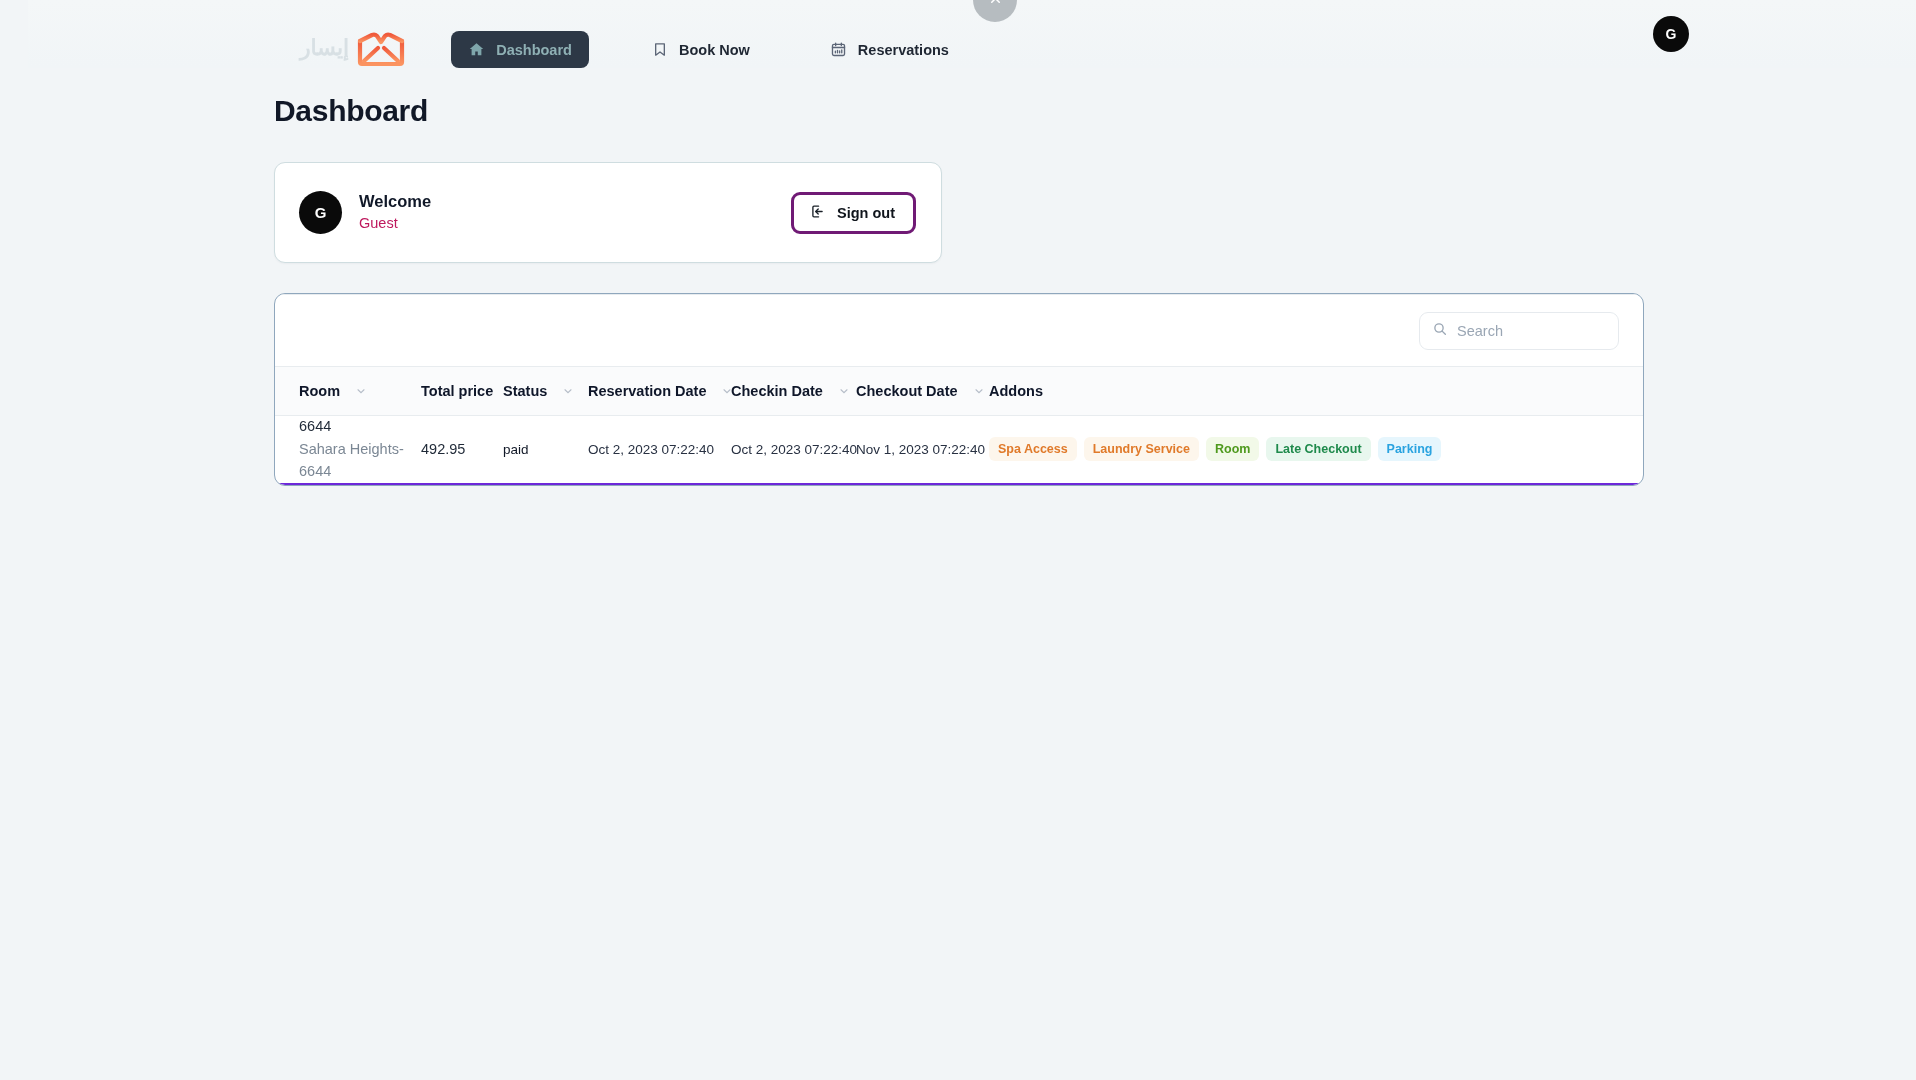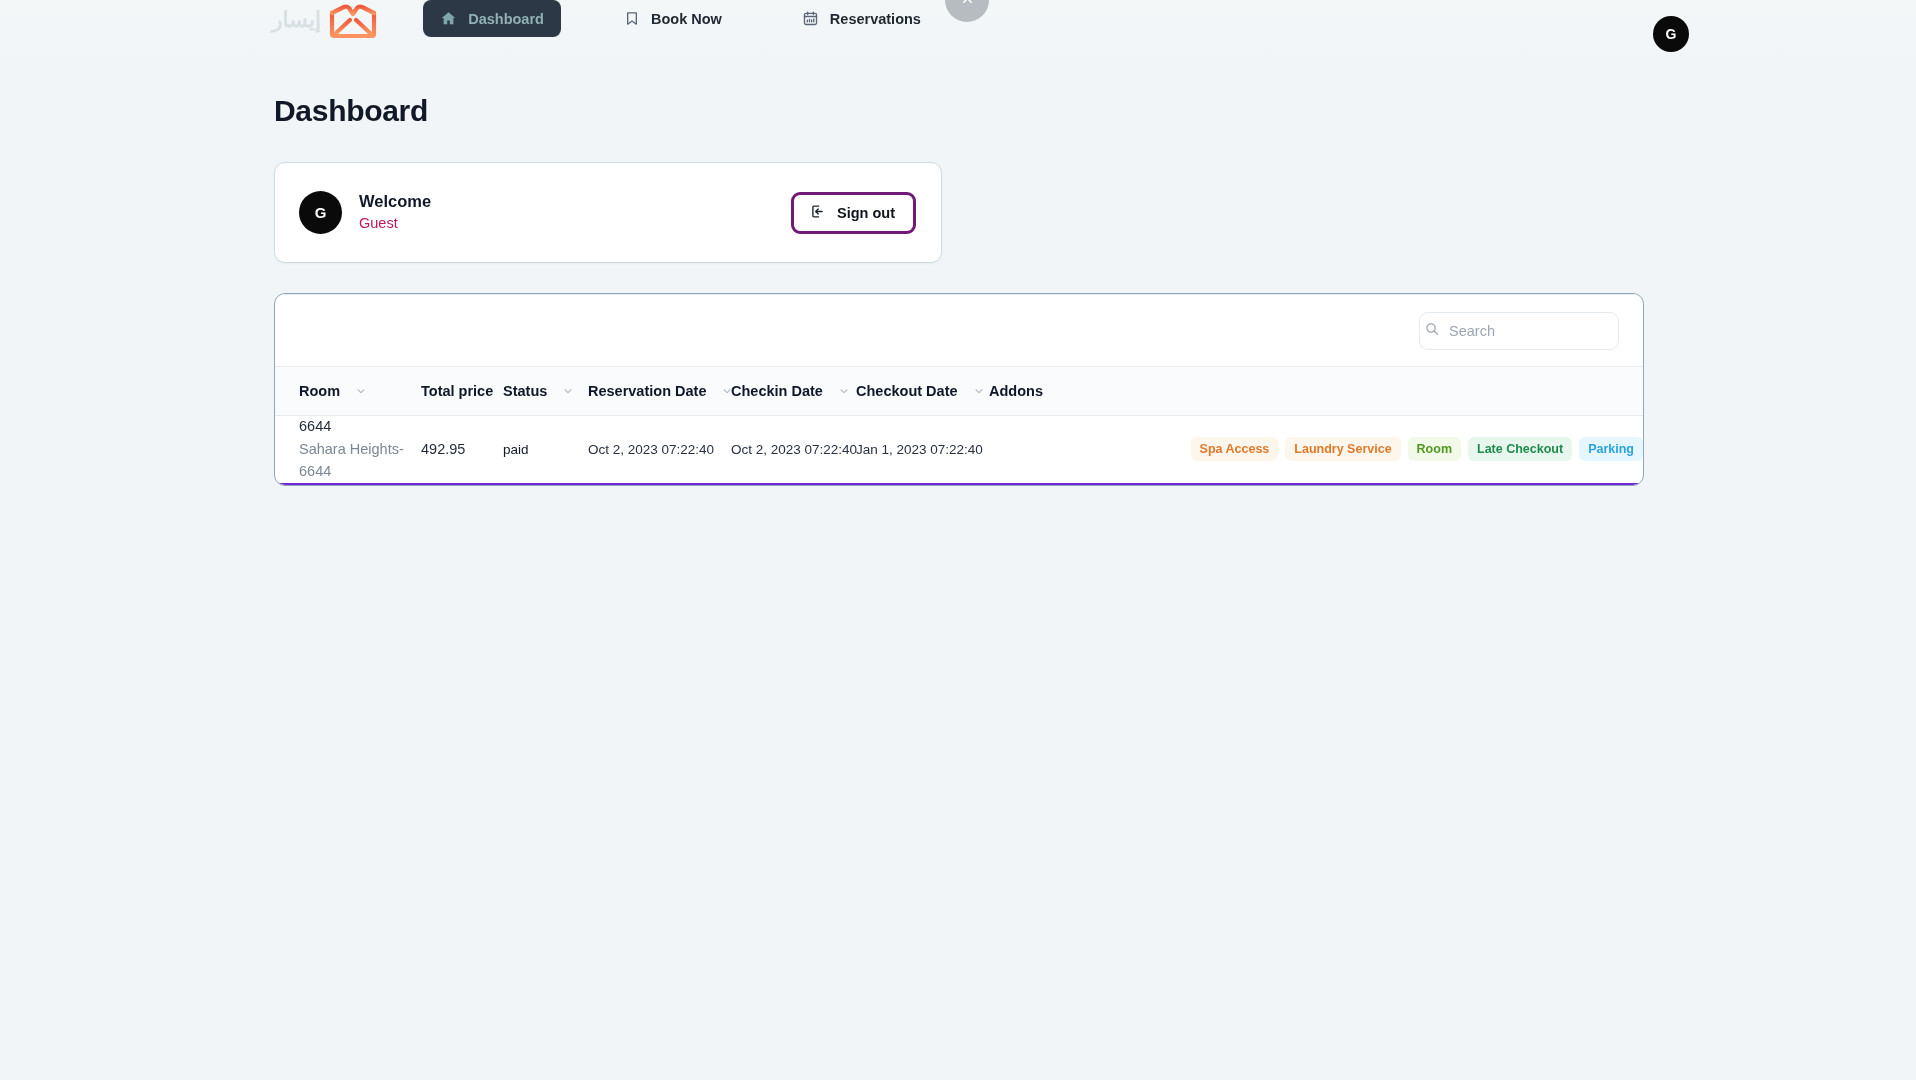--- a/index.html
+++ b/index.html
@@ -15,23 +15,24 @@
     background: #f2f5f7;
     color: #1a202c;
     -webkit-font-smoothing: antialiased;
   }
 
   
   .topbar {
     position: relative;
     height: 68px;
     display: flex;
-    align-items: flex-start;
+    align-items: flex-end;
     padding: 0 0 0 272px;
     background: linear-gradient(180deg, #f4f7f8 0%, #f1f5f7 100%);
+    margin-left: 28px;
   }
 
   .logo {
     display: flex;
     align-items: center;
     gap: 6px;
     margin-right: 44px;
     user-select: none;
   }
   .logo-text {
@@ -198,21 +199,21 @@
     padding: 0 24px;
   }
   .search-box {
     width: 200px;
     height: 38px;
     border: 1px solid #e6eaee;
     border-radius: 9px;
     display: flex;
     align-items: center;
     gap: 9px;
-    padding: 0 4px;
+    padding: 0 12px;
     background: #fff;
   }
   .search-box input {
     border: none;
     outline: none;
     font-family: inherit;
     font-size: 14.5px;
     color: #2b3440;
     width: 100%;
     background: transparent;
@@ -250,21 +251,21 @@
     font-size: 14px;
     color: #1f2937;
     vertical-align: middle;
   }
   .room-id { font-size: 14.5px; color: #1f2937; line-height: 1.5; }
   .room-name { font-size: 14.5px; color: #7b8794; line-height: 1.55; }
   .price-cell { font-size: 14.5px; color: #1f2937; }
   .status-cell { font-size: 13.5px; font-weight: 400; color: #111827; }
   .date-cell { font-size: 13.5px; color: #283142; white-space: nowrap; }
 
-  .addons { display: flex; align-items: center; gap: 7px; flex-wrap: nowrap; justify-content: flex-end; }
+  .addons { display: flex; align-items: center; gap: 7px; flex-wrap: nowrap; }
   .badge {
     height: 24px;
     display: inline-flex;
     align-items: center;
     padding: 0 9px;
     border-radius: 6px;
     font-size: 12.5px;
     font-weight: 600;
     white-space: nowrap;
   }
@@ -492,21 +493,21 @@
       <tbody>
         <tr>
           <td class="c-room">
             <div class="room-id">6644</div>
             <div class="room-name">Sahara Heights-6644</div>
           </td>
           <td class="c-price price-cell">492.95</td>
           <td class="c-status status-cell">paid</td>
           <td class="c-resv date-cell">Oct 2, 2023 07:22:40</td>
           <td class="c-checkin date-cell">Oct 2, 2023 07:22:40</td>
-          <td class="c-checkout date-cell">Jan 1, 2023 07:22:40</td>
+          <td class="c-checkout date-cell">Nov 1, 2023 07:22:40</td>
           <td class="c-addons">
             <div class="addons" id="addons-host">
                 <span class="badge" style="background: rgb(253, 246, 236); color: rgb(224, 122, 42);">Spa Access</span>
                 <span class="badge" style="background: rgb(253, 246, 236); color: rgb(224, 122, 42);">Laundry Service</span>
                 <span class="badge" style="background: rgb(242, 249, 232); color: rgb(79, 154, 30);">Room</span>
                 <span class="badge" style="background: rgb(232, 247, 238); color: rgb(31, 138, 76);">Late Checkout</span>
                 <span class="badge" style="background: rgb(230, 246, 253); color: rgb(42, 163, 224);">Parking</span>
               </div>
           </td>
         </tr>

